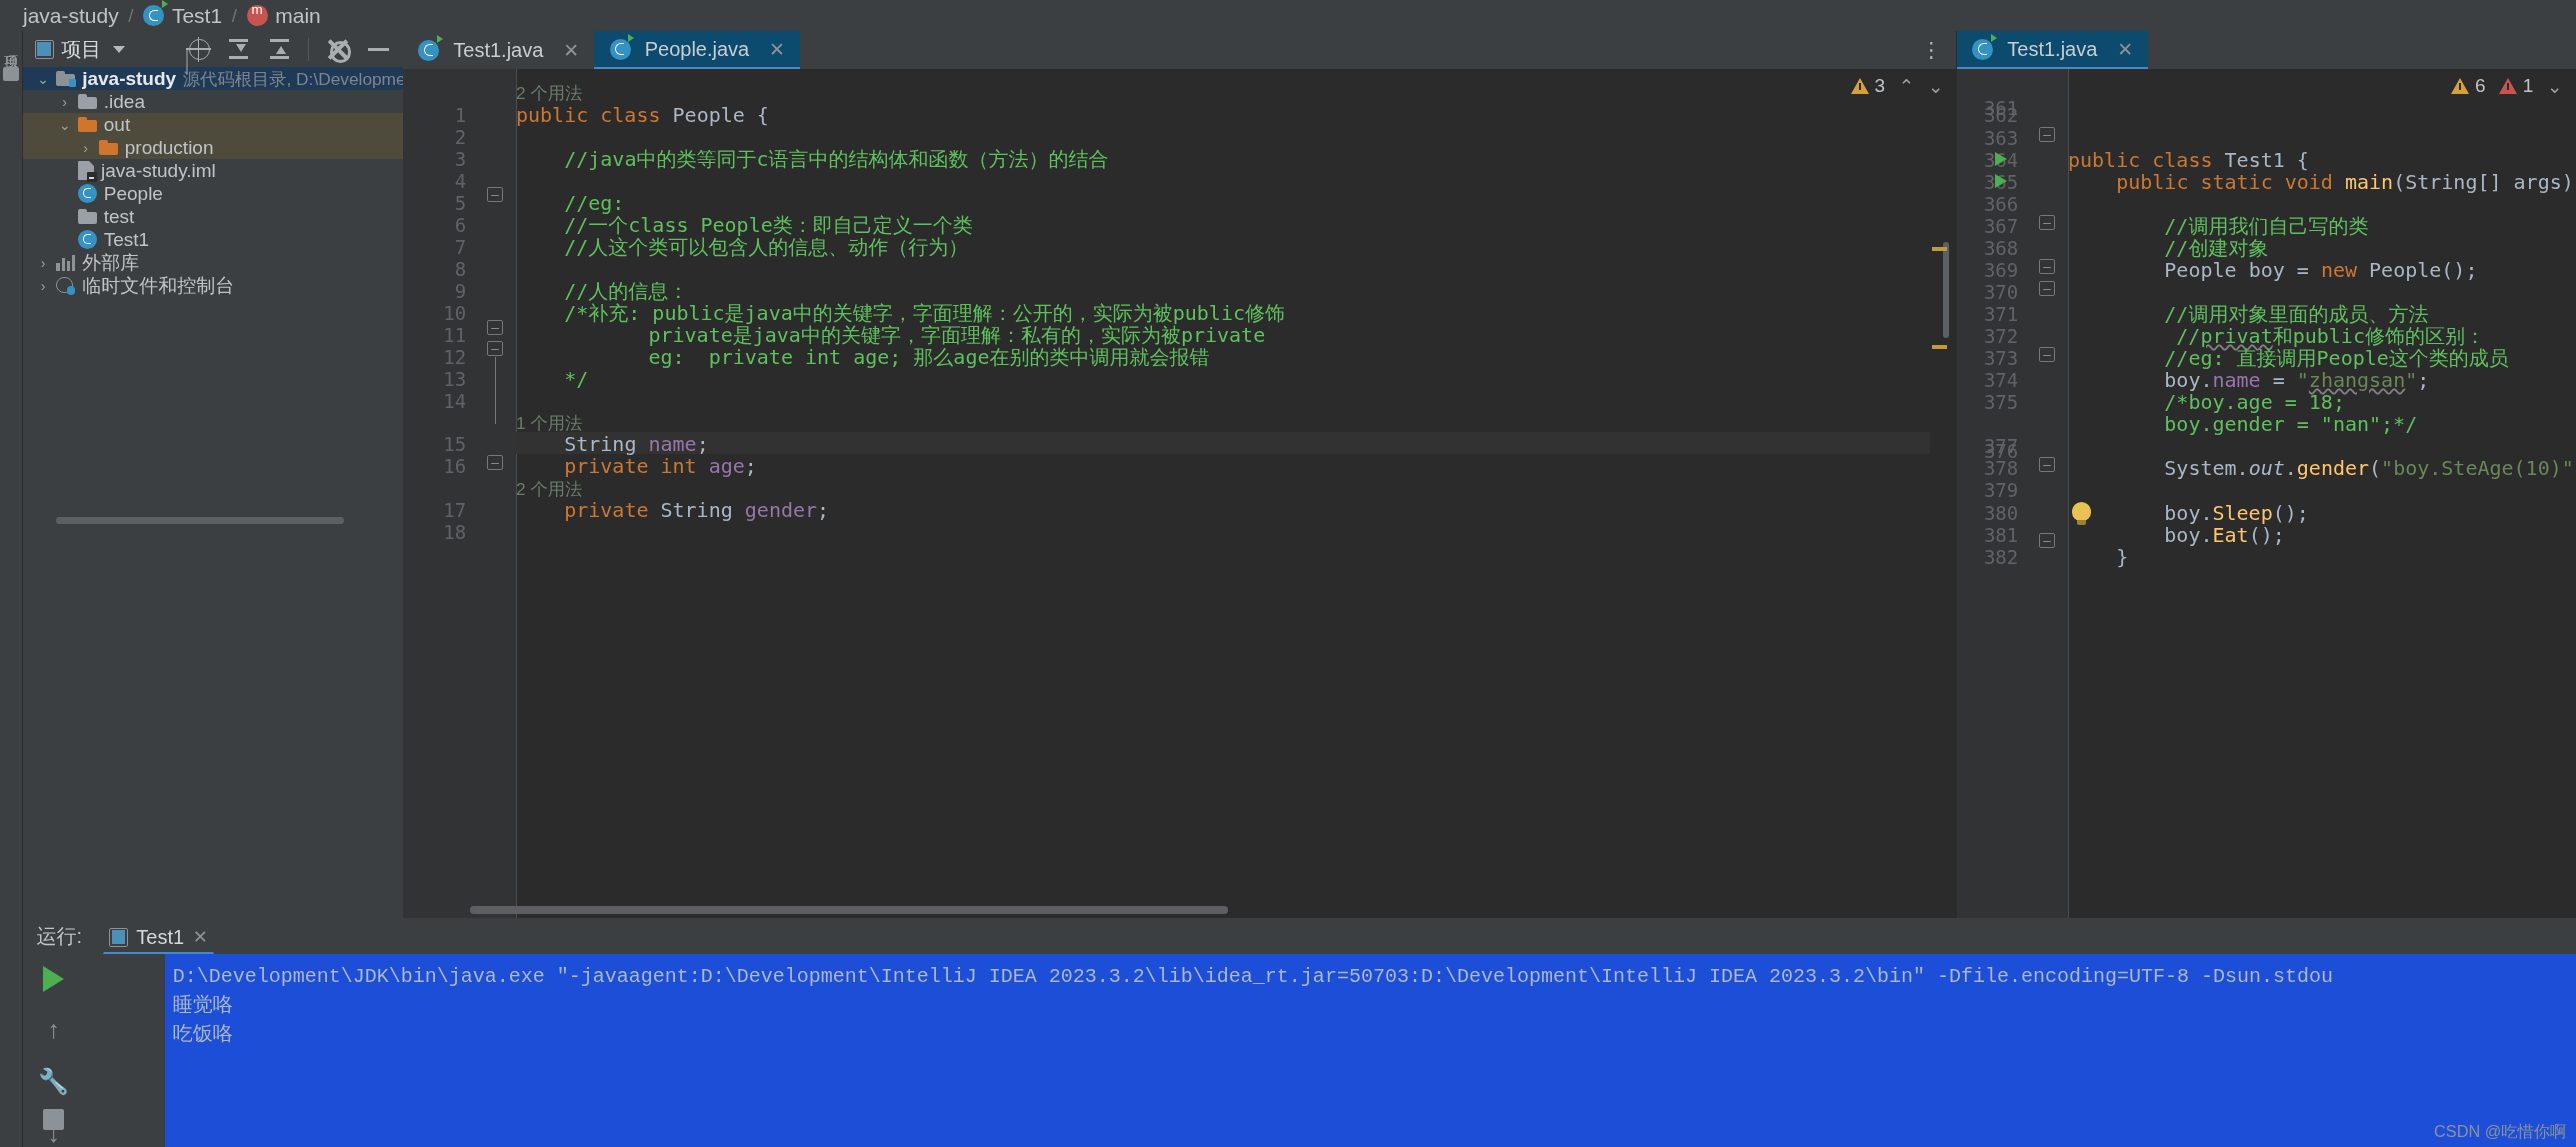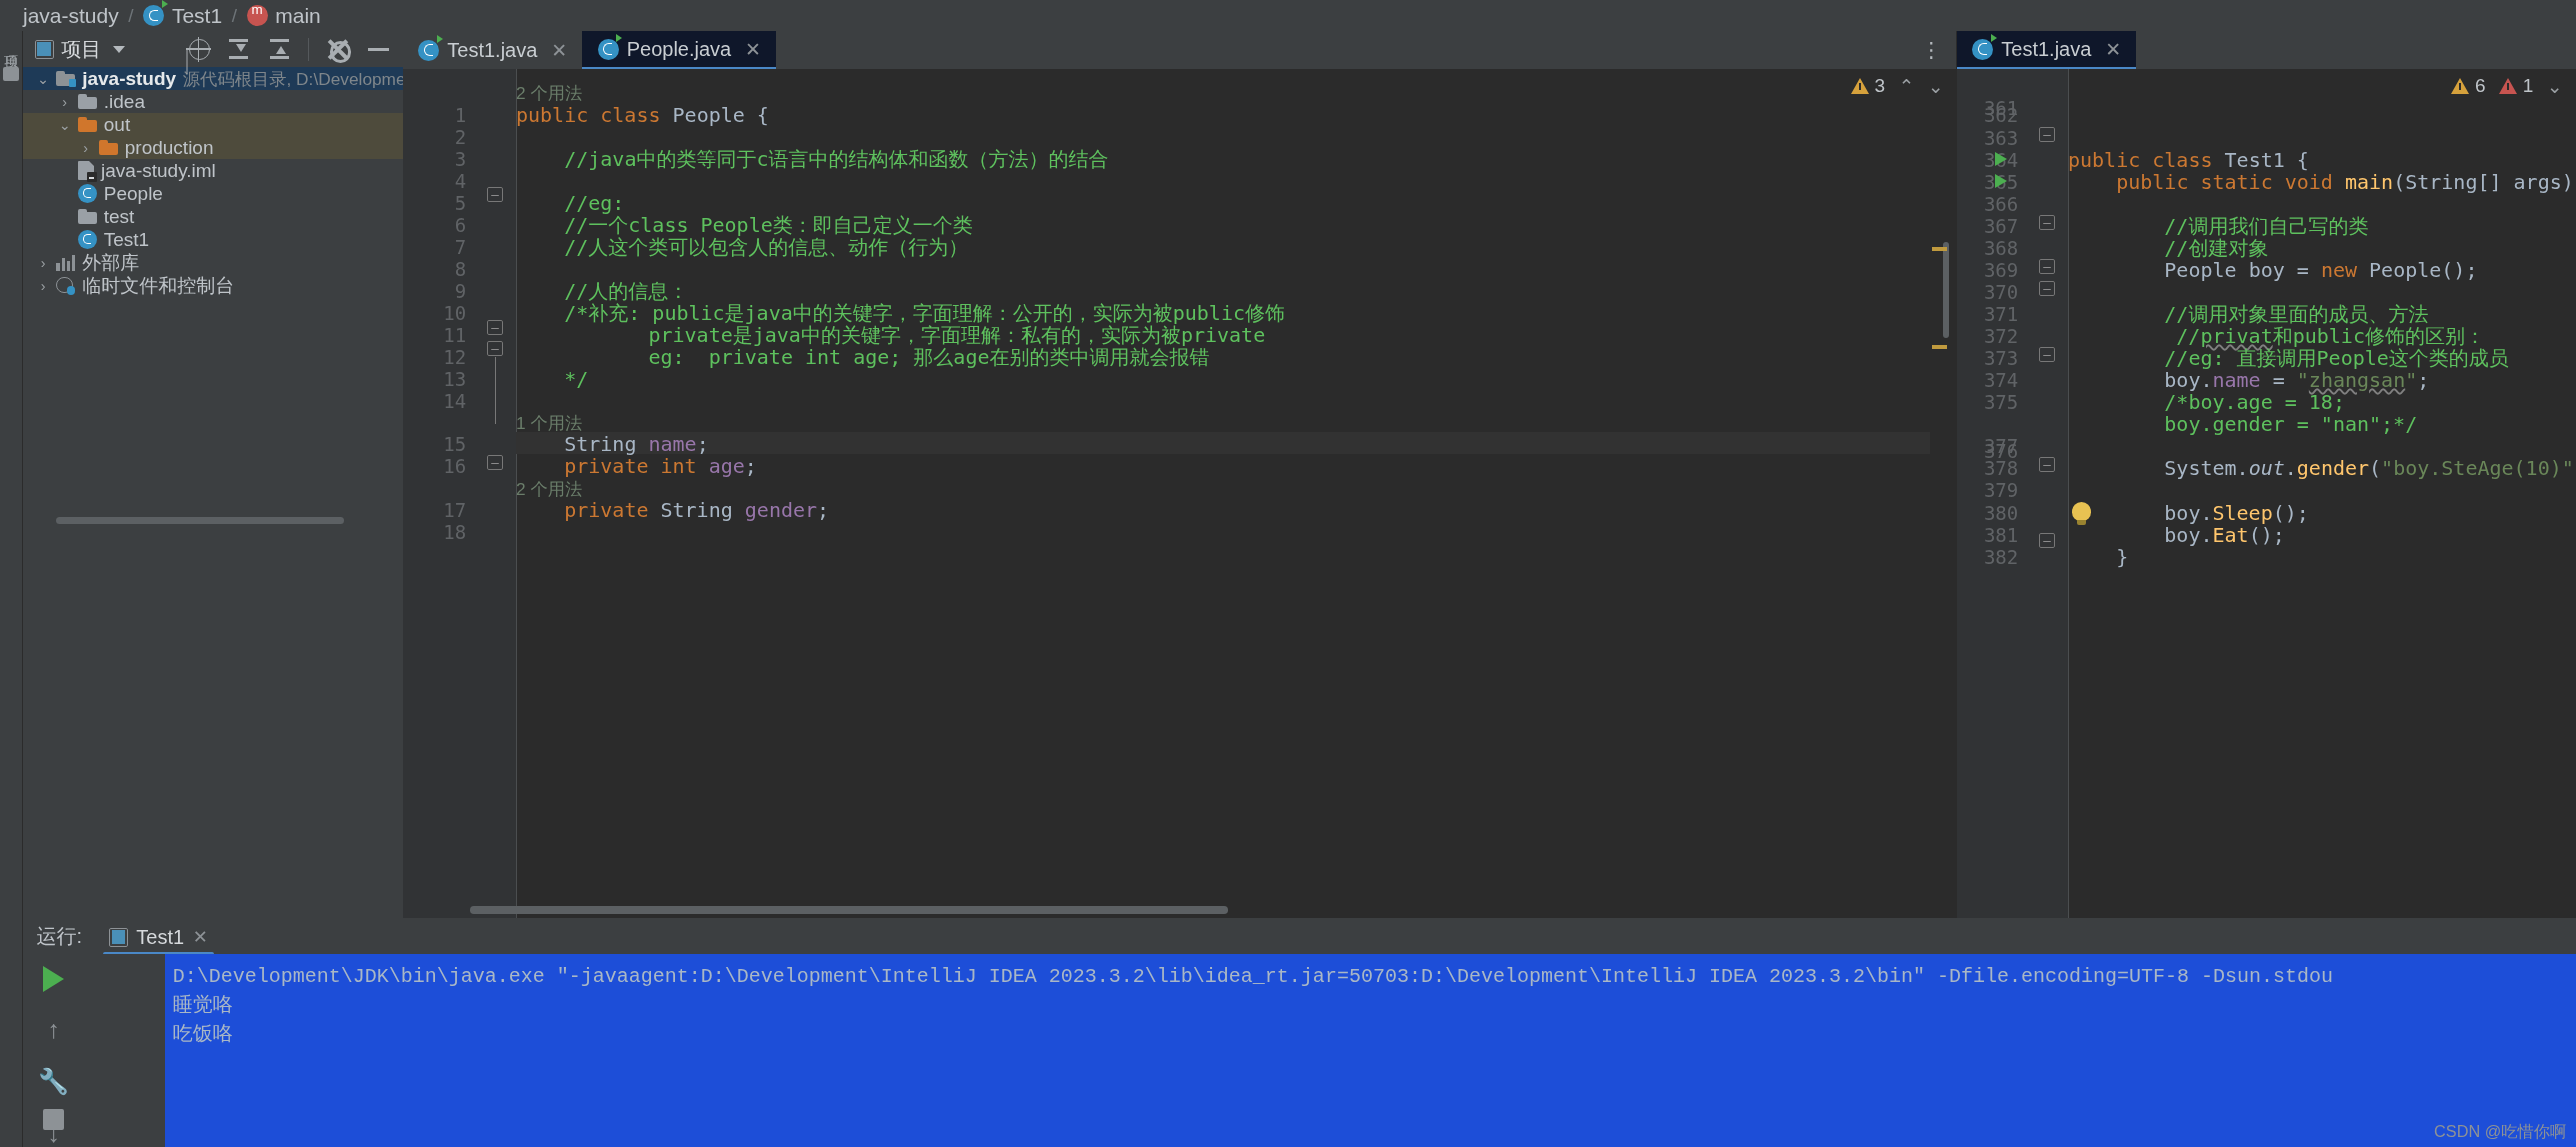--- a/index.html
+++ b/index.html
@@ -113,22 +113,22 @@
     box-shadow:0 0 0 0 #a9aeb2;}
   .t-gear i{position:absolute;left:9.6px;top:-1px;width:3.8px;height:25px;background:#a9aeb2;transform:rotate(-45deg);}
   .t-minus::after{content:"";position:absolute;left:1px;top:10.5px;width:21px;height:2.9px;background:#a9aeb2;}
   .tool-div{width:1px;height:23px;background:#55595c;}
 
   
   .tabbar{
     position:absolute; left:403px; top:31px; width:1554px; height:38px;
     background:#3c3f41; display:flex; align-items:stretch;
   }
-  .tab{ display:flex;align-items:center;gap:8px; padding:0 15.3px; font-size:20px; color:#c9ced2; cursor:pointer;}
-  .tab.active{ background:#0f172a; border-bottom:2.9px solid #4a88c7;}
+  .tab{ display:flex;align-items:center;gap:14px; padding:0 15.3px; font-size:20px; color:#c9ced2; cursor:pointer;}
+  .tab.active{ background:#0c4a6e; border-bottom:2.9px solid #4a88c7;}
   .tab .x{ color:#8d9296; font-size:19px; margin-left:5.8px;}
   .tabbar .kebab{ margin-left:auto; color:#b4b9bd; font-size:21px; padding:0 15.3px; letter-spacing:0; display:flex;align-items:center;}
 
   .tabbar2{
     position:absolute; left:1956px; top:31px; width:620px; height:38px;
     background:#3c3f41; display:flex; align-items:stretch; border-left:1px solid #2b2b2b;
   }
 
   
   .editor{

